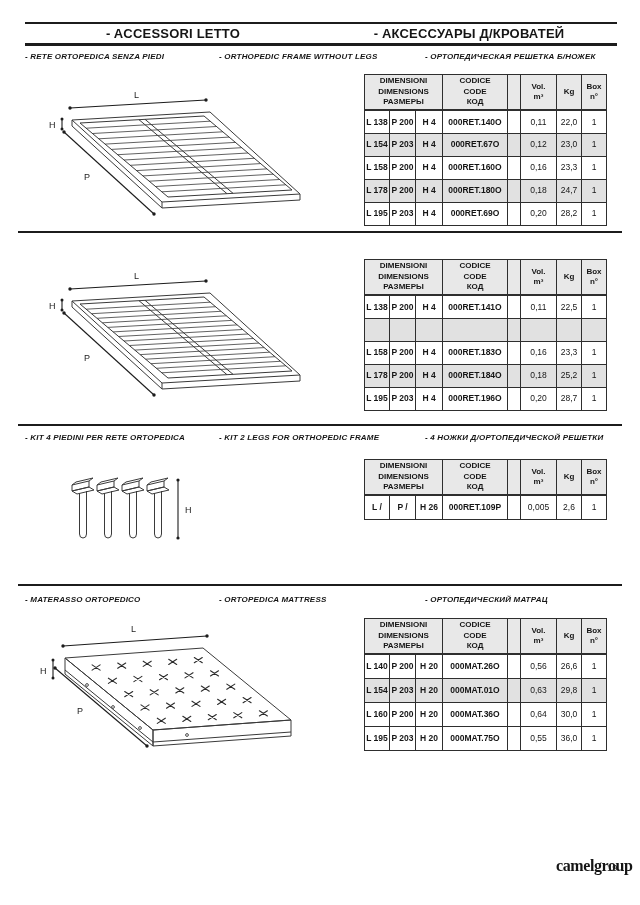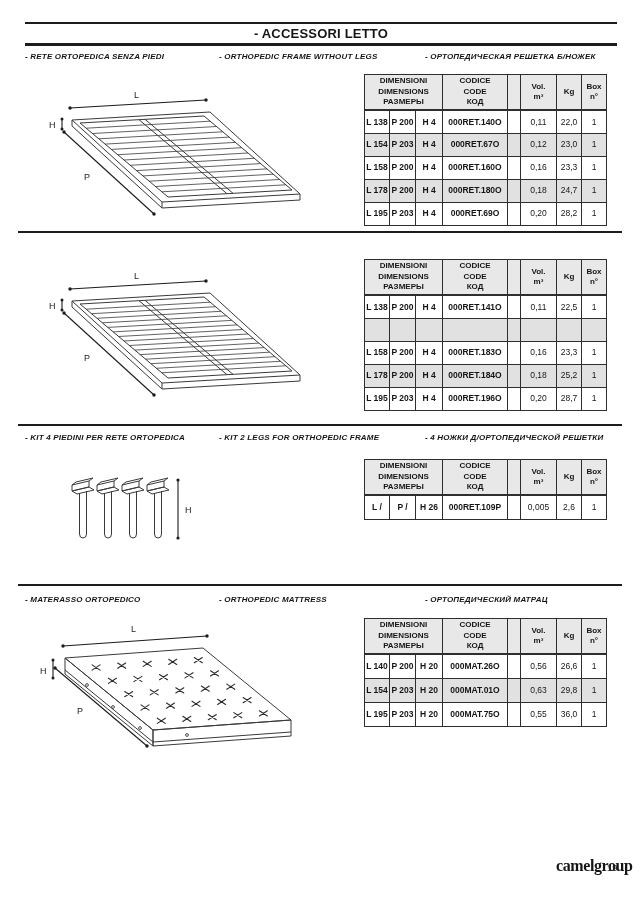--- a/index.html
+++ b/index.html
@@ -37,20 +37,21 @@
   .pagenum{position:absolute;font-size:9.5px;color:#222;}
 </style>
 </head>
 <body>
 
 <div id="page">
 
   <div class="hline" style="left:25px;top:22px;width:592px;height:1.5px;"></div>
   <div class="titles">
     <div class="t">- ACCESSORI LETTO</div>
+    <div class="t">- АКСЕССУАРЫ Д/КРОВАТЕЙ</div>
   </div>
   <div class="hline" style="left:25px;top:43px;width:592px;height:2.5px;"></div>
 
   <div class="sec-title" style="left:25px;top:52px;">- RETE ORTOPEDICA SENZA PIEDI</div>
   <div class="sec-title" style="left:219px;top:52px;">- ORTHOPEDIC FRAME WITHOUT LEGS</div>
   <div class="sec-title" style="left:425px;top:52px;">- ОРТОПЕДИЧЕСКАЯ РЕШЕТКА Б/НОЖЕК</div>
 
   <svg class="diag" style="left:30px;top:82px;" width="310" height="145" viewBox="0 0 310 145">
     <g>
       <polygon points="42,38 180,30 270,112 132,120"></polygon>
@@ -367,21 +368,21 @@
        <td>0,005</td>
        <td>2,6</td>
        <td>1</td>
         </tr>
       </tbody>
   </table>
 
   <div class="hline" style="left:18px;top:584px;width:604px;height:1.5px;"></div>
 
   <div class="sec-title" style="left:25px;top:595px;">- MATERASSO ORTOPEDICO</div>
-  <div class="sec-title" style="left:219px;top:595px;">- ORTHOPEDIC MATTRESS</div>
+  <div class="sec-title" style="left:219px;top:595px;">- ORTOPEDICA MATTRESS</div>
   <div class="sec-title" style="left:425px;top:595px;">- ОРТОПЕДИЧЕСКИЙ МАТРАЦ</div>
 
   <svg class="diag" style="left:25px;top:618px;" width="300" height="160" viewBox="0 0 300 160">
     <g>
       <polygon points="40,40 178,30 266,102 128,112"></polygon>
       <polygon points="40,40 128,112 128,128 40,56"></polygon>
       <polygon points="128,112 266,102 266,118 128,128"></polygon>
       <polyline points="40,52 128,124 266,114"></polyline>
     </g>
     <g>
@@ -473,20 +474,30 @@
        <td class="c-l">L 154</td>
        <td class="c-p">P 203</td>
        <td class="c-h">H 20</td>
        <td class="c-code">000MAT.01O</td>
        <td></td>
        <td>0,63</td>
        <td>29,8</td>
        <td>1</td>
         </tr>
         <tr class="">
+       <td class="c-l">L 160</td>
+       <td class="c-p">P 200</td>
+       <td class="c-h">H 20</td>
+       <td class="c-code">000MAT.36O</td>
+       <td></td>
+       <td>0,64</td>
+       <td>30,0</td>
+       <td>1</td>
+        </tr>
+        <tr class="">
        <td class="c-l">L 195</td>
        <td class="c-p">P 203</td>
        <td class="c-h">H 20</td>
        <td class="c-code">000MAT.75O</td>
        <td></td>
        <td>0,55</td>
        <td>36,0</td>
        <td>1</td>
         </tr>
       </tbody>

